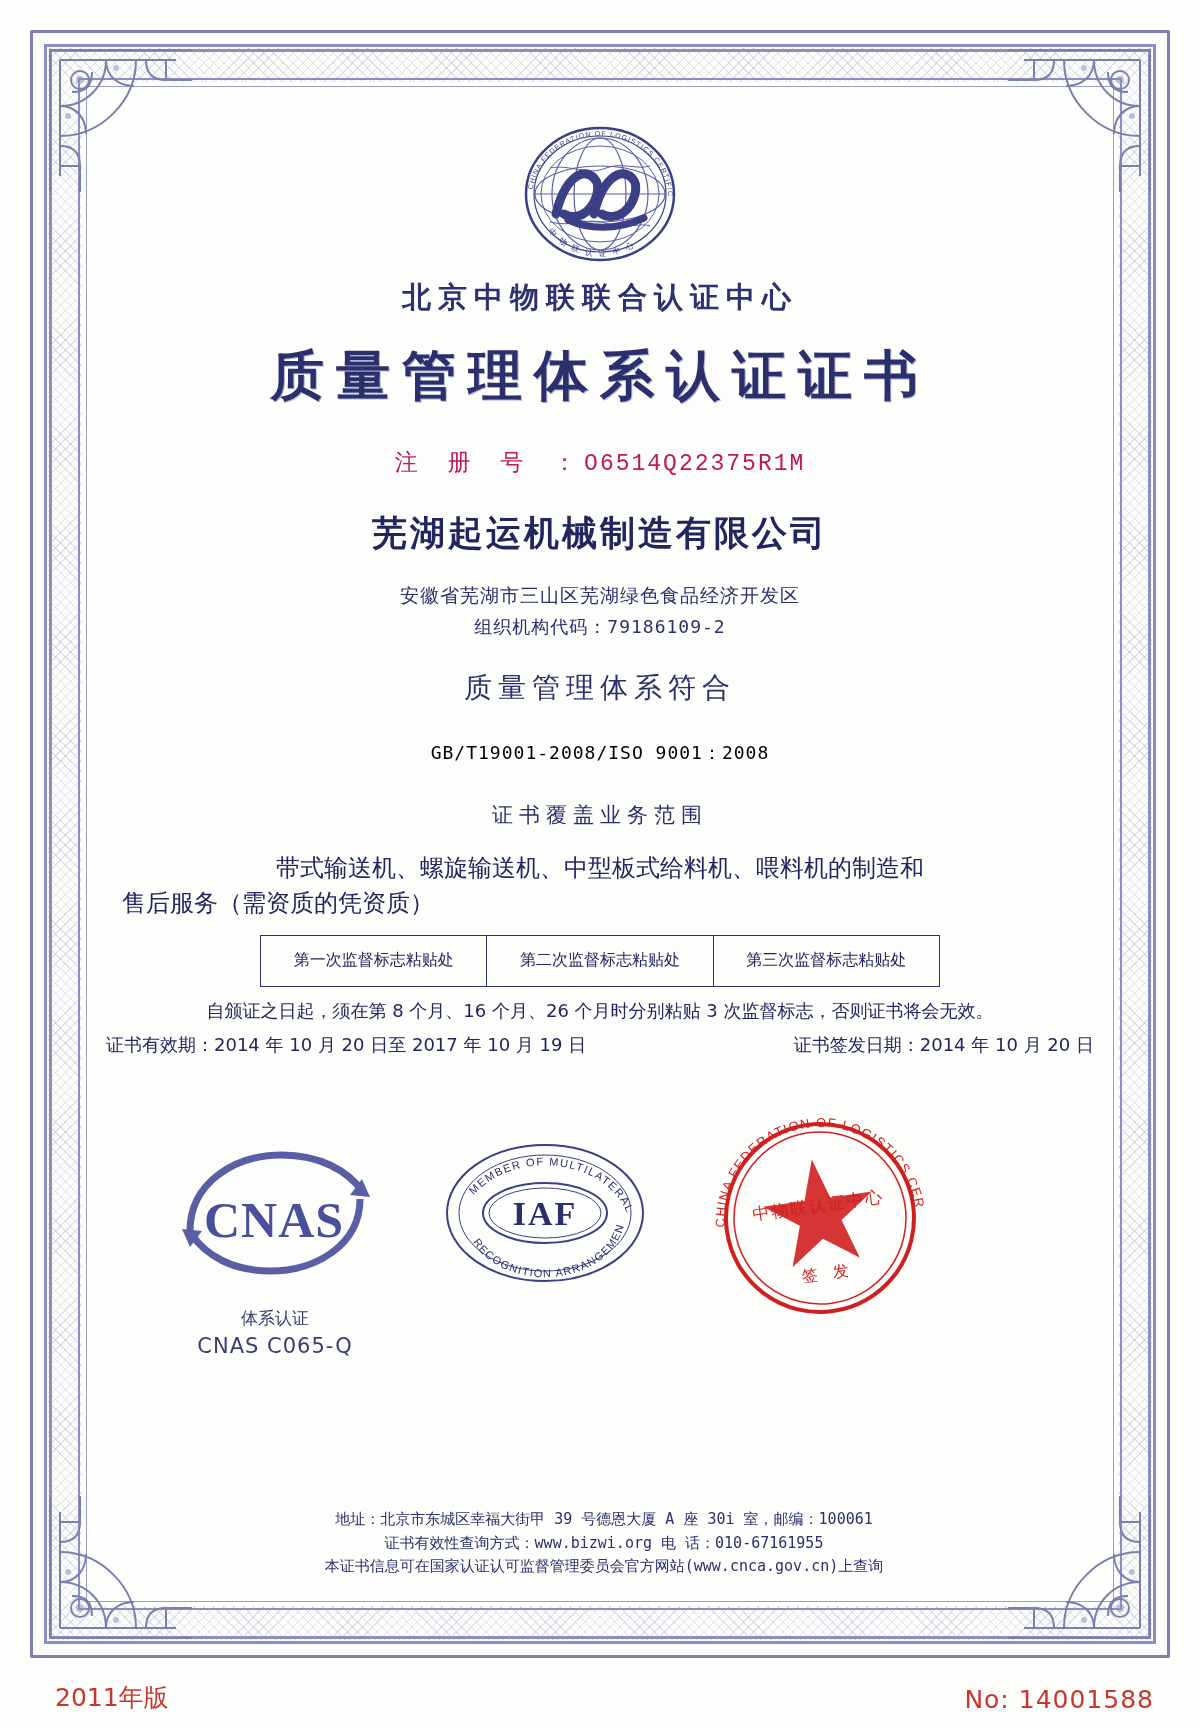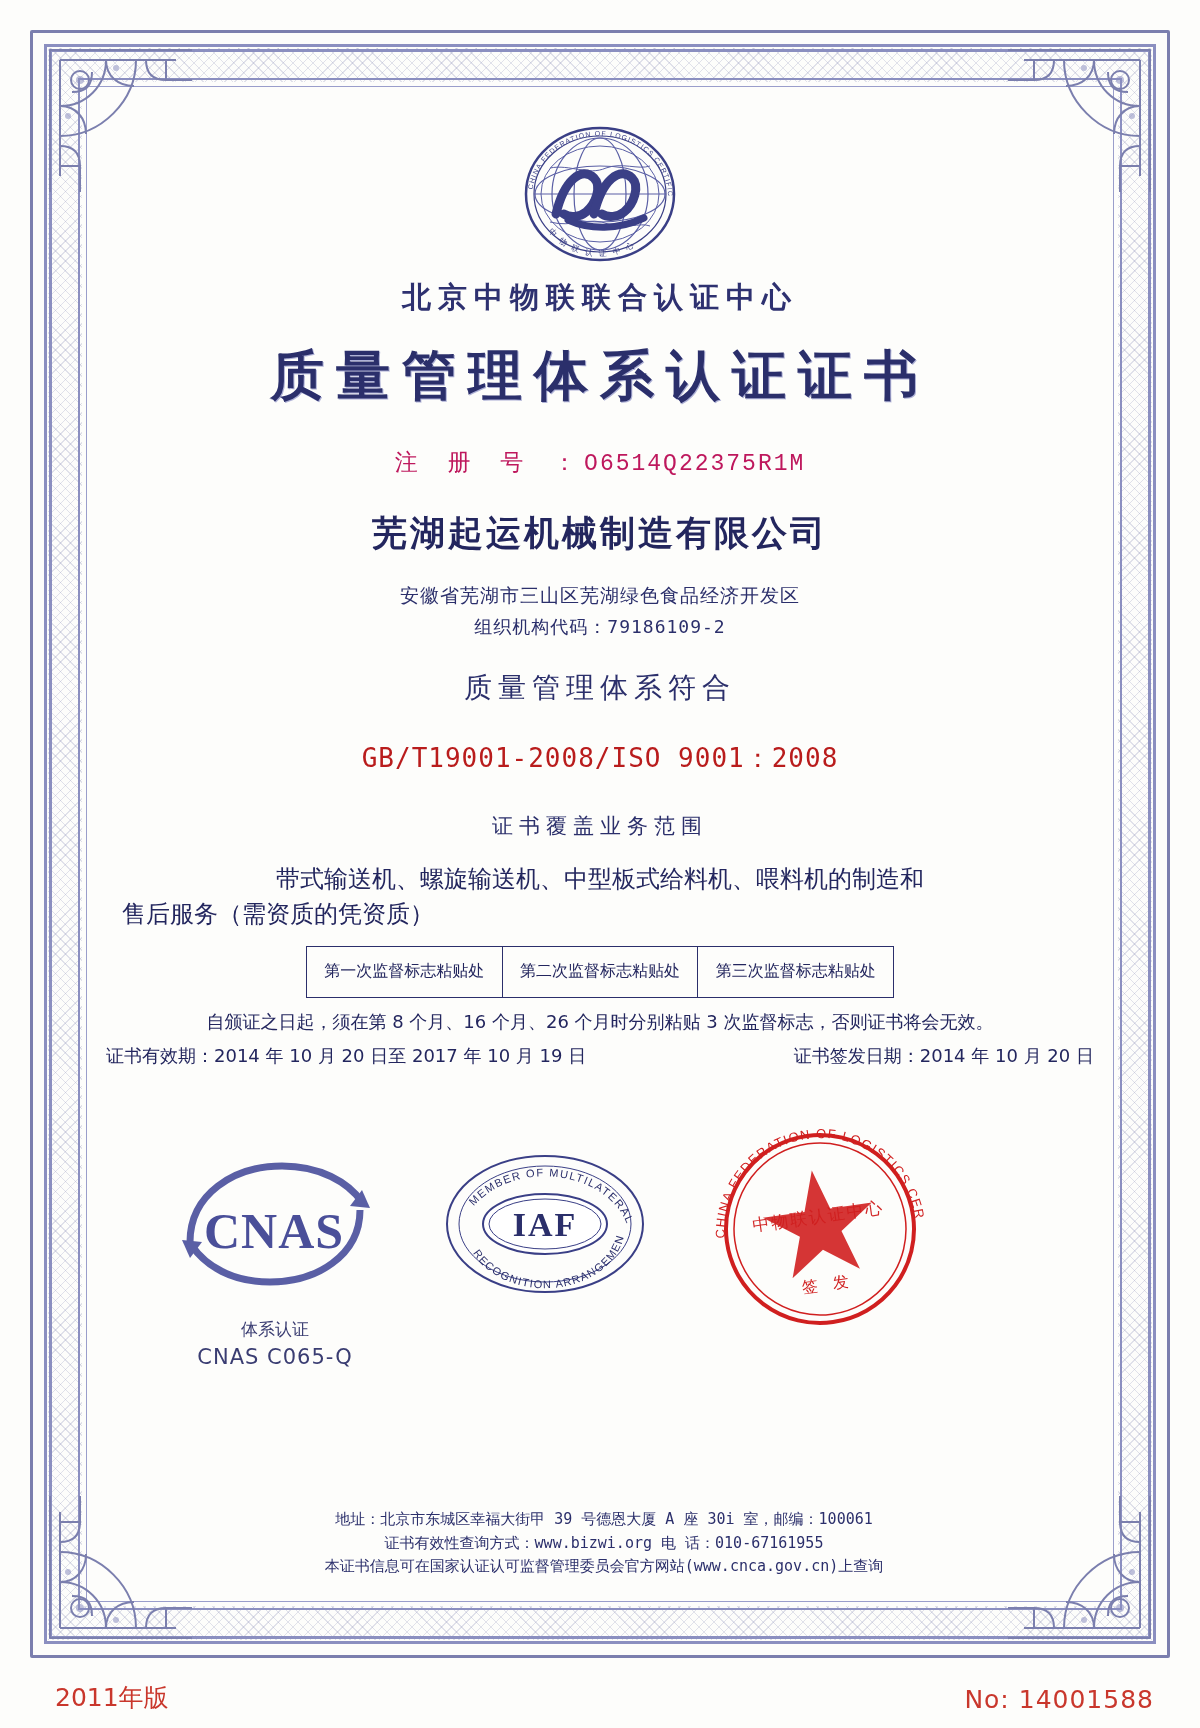--- a/index.html
+++ b/index.html
@@ -134,24 +134,24 @@
 
   .conform {
     font-family: "DejaVu Sans", sans-serif;
     font-size: 28px;
     letter-spacing: 6px;
     margin-top: 30px;
   }
 
   .standard {
     font-family: "DejaVu Sans Mono", monospace;
-    font-size: 26px;
+    font-size: 18px;
     letter-spacing: 1px;
     margin-top: 34px;
-    color: #b91c1c;
+    color: #000000;
   }
 
   .scope-label {
     font-family: "DejaVu Sans", sans-serif;
     font-size: 21px;
     letter-spacing: 6px;
     margin-top: 36px;
   }
 
   .scope-text {
@@ -160,21 +160,21 @@
     line-height: 1.45;
     margin-top: 22px;
     padding: 0 12px;
     color: #23265e;
   }
   .scope-text .l2 { display: block; text-align: left; padding-left: 10px;}
 
   .stamp-table {
     margin: 14px auto 12px;
     border-collapse: collapse;
-    width: 588px;
+    width: 680px;
   }
   .stamp-table td {
     border: 1px solid #2b2f6b;
     height: 48px;
     font-family: "DejaVu Sans", sans-serif;
     font-size: 16px;
     letter-spacing: 0px;
     text-align: center;
     color: #23265e;
   }

